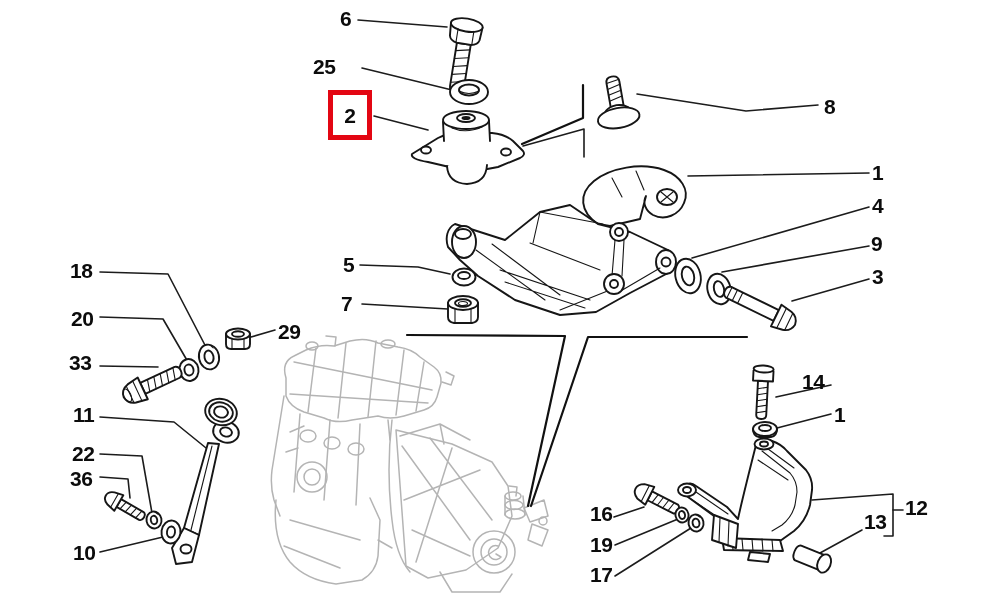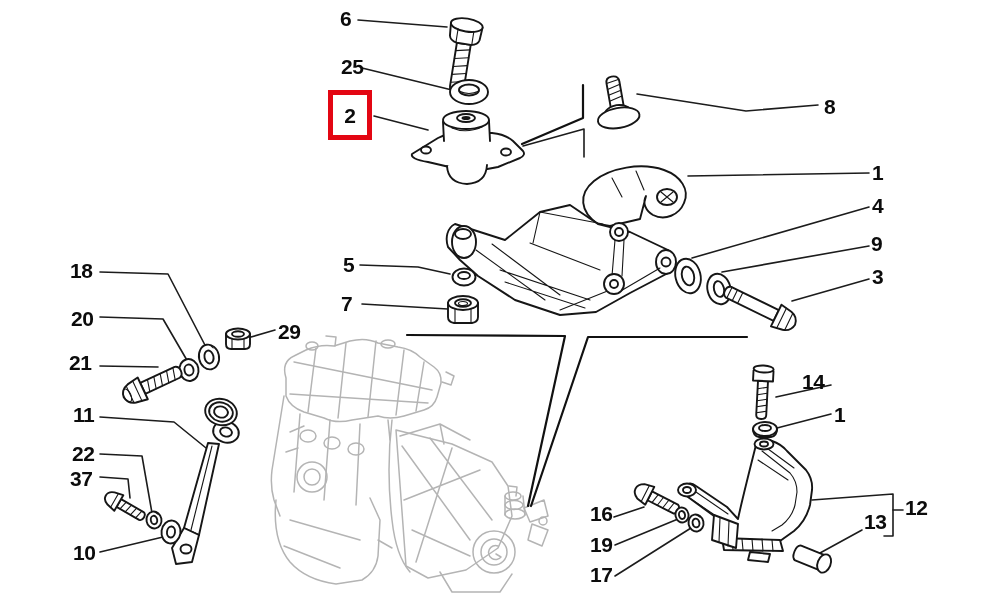--- a/index.html
+++ b/index.html
@@ -291,40 +291,40 @@
     <ellipse class="fw" rx="3" ry="4"></ellipse>
   </g>
   <g transform="translate(696,523) rotate(-12)">
     <ellipse class="fw" rx="7.5" ry="8.5"></ellipse>
     <ellipse class="fw" rx="3.4" ry="4.4"></ellipse>
     <path class="ln thin" d="M2,-8 L5,-5"></path>
   </g>
 </svg>
 
   <div class="callout" style="left:340px;top:8px">6</div>
-  <div class="callout" style="left:341px;top:56px">25</div>
+  <div class="callout" style="left:313px;top:56px">25</div>
 
   <div class="highlight-box">
     <span class="callout-text">2</span>
   </div>
 
   <div class="callout" style="left:824px;top:96px">8</div>
   <div class="callout" style="left:872px;top:162px">1</div>
   <div class="callout" style="left:872px;top:195px">4</div>
   <div class="callout" style="left:871px;top:233px">9</div>
   <div class="callout" style="left:872px;top:266px">3</div>
   <div class="callout" style="left:343px;top:254px">5</div>
   <div class="callout" style="left:341px;top:293px">7</div>
   <div class="callout" style="left:70px;top:260px">18</div>
   <div class="callout" style="left:71px;top:308px">20</div>
-  <div class="callout" style="left:69px;top:352px">21</div>
+  <div class="callout" style="left:69px;top:352px">33</div>
   <div class="callout" style="left:278px;top:321px">29</div>
   <div class="callout" style="left:73px;top:404px">11</div>
   <div class="callout" style="left:72px;top:443px">22</div>
-  <div class="callout" style="left:70px;top:468px">37</div>
+  <div class="callout" style="left:70px;top:468px">36</div>
   <div class="callout" style="left:73px;top:542px">10</div>
   <div class="callout" style="left:802px;top:371px">14</div>
   <div class="callout" style="left:834px;top:404px">1</div>
   <div class="callout" style="left:590px;top:503px">16</div>
   <div class="callout" style="left:590px;top:534px">19</div>
   <div class="callout" style="left:590px;top:564px">17</div>
   <div class="callout" style="left:864px;top:511px">13</div>
   <div class="callout" style="left:905px;top:497px">12</div>
 
 </div>

